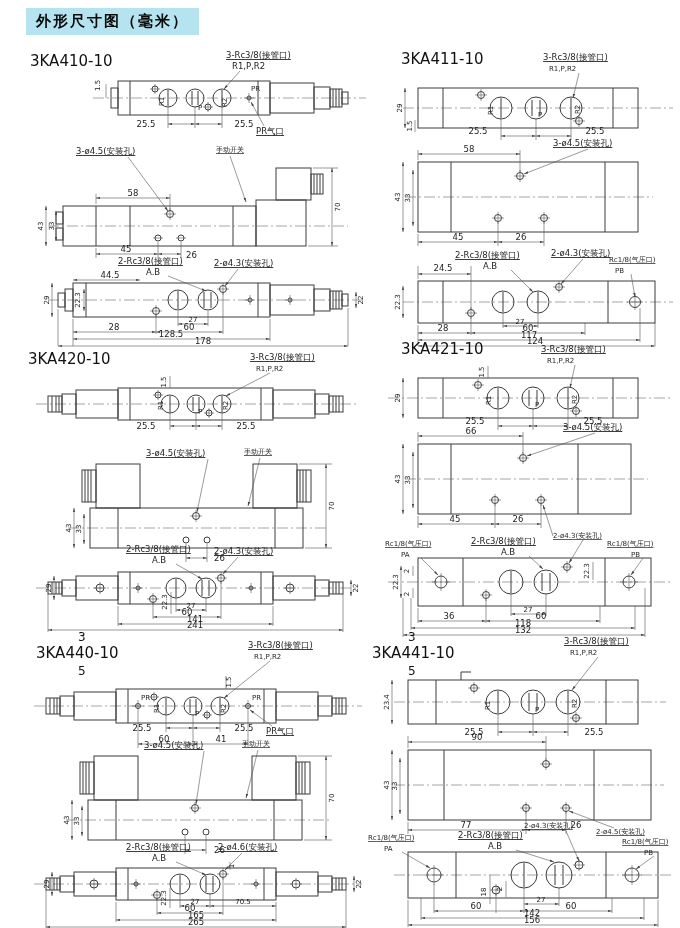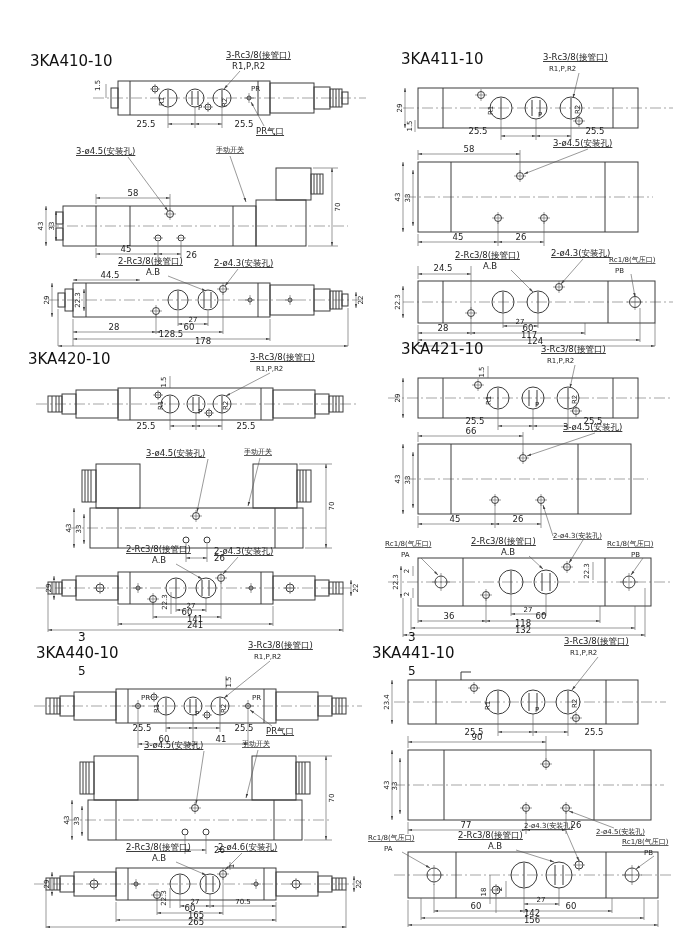--- a/index.html
+++ b/index.html
@@ -21,20 +21,21 @@
 
 <div class="stage">
 <svg width="0" height="0" style="position:absolute" aria-hidden="true">
       <defs>
 <marker id="ar" viewBox="0 0 10 6" refX="9" refY="3" markerWidth="8" markerHeight="5" orient="auto-start-reverse">
           <path d="M0,0.6 L9.5,3 L0,5.4 Z" fill="#444"></path>
         </marker>
 </defs>
     </svg>
 
+<div class="title-badge"><span>外形尺寸图（毫米）</span></div>
 
 <svg class="panel" style="left:18px;top:50px" width="352" height="296" viewBox="0 0 352 296">
  <text class="mdl" x="12" y="16">3KA410-10</text>
  <g>
   <line class="cl" x1="75" y1="48" x2="348" y2="48"></line>
   <rect class="ln" x="100" y="31" width="152" height="34"></rect>
         <line class="ln" x1="112" y1="31" x2="112" y2="65"></line>
         <line class="ln" x1="240" y1="31" x2="240" y2="65"></line>
   <rect class="ln" x="93" y="38" width="7" height="20"></rect>
   <circle class="ln" cx="150" cy="48" r="9"></circle>

